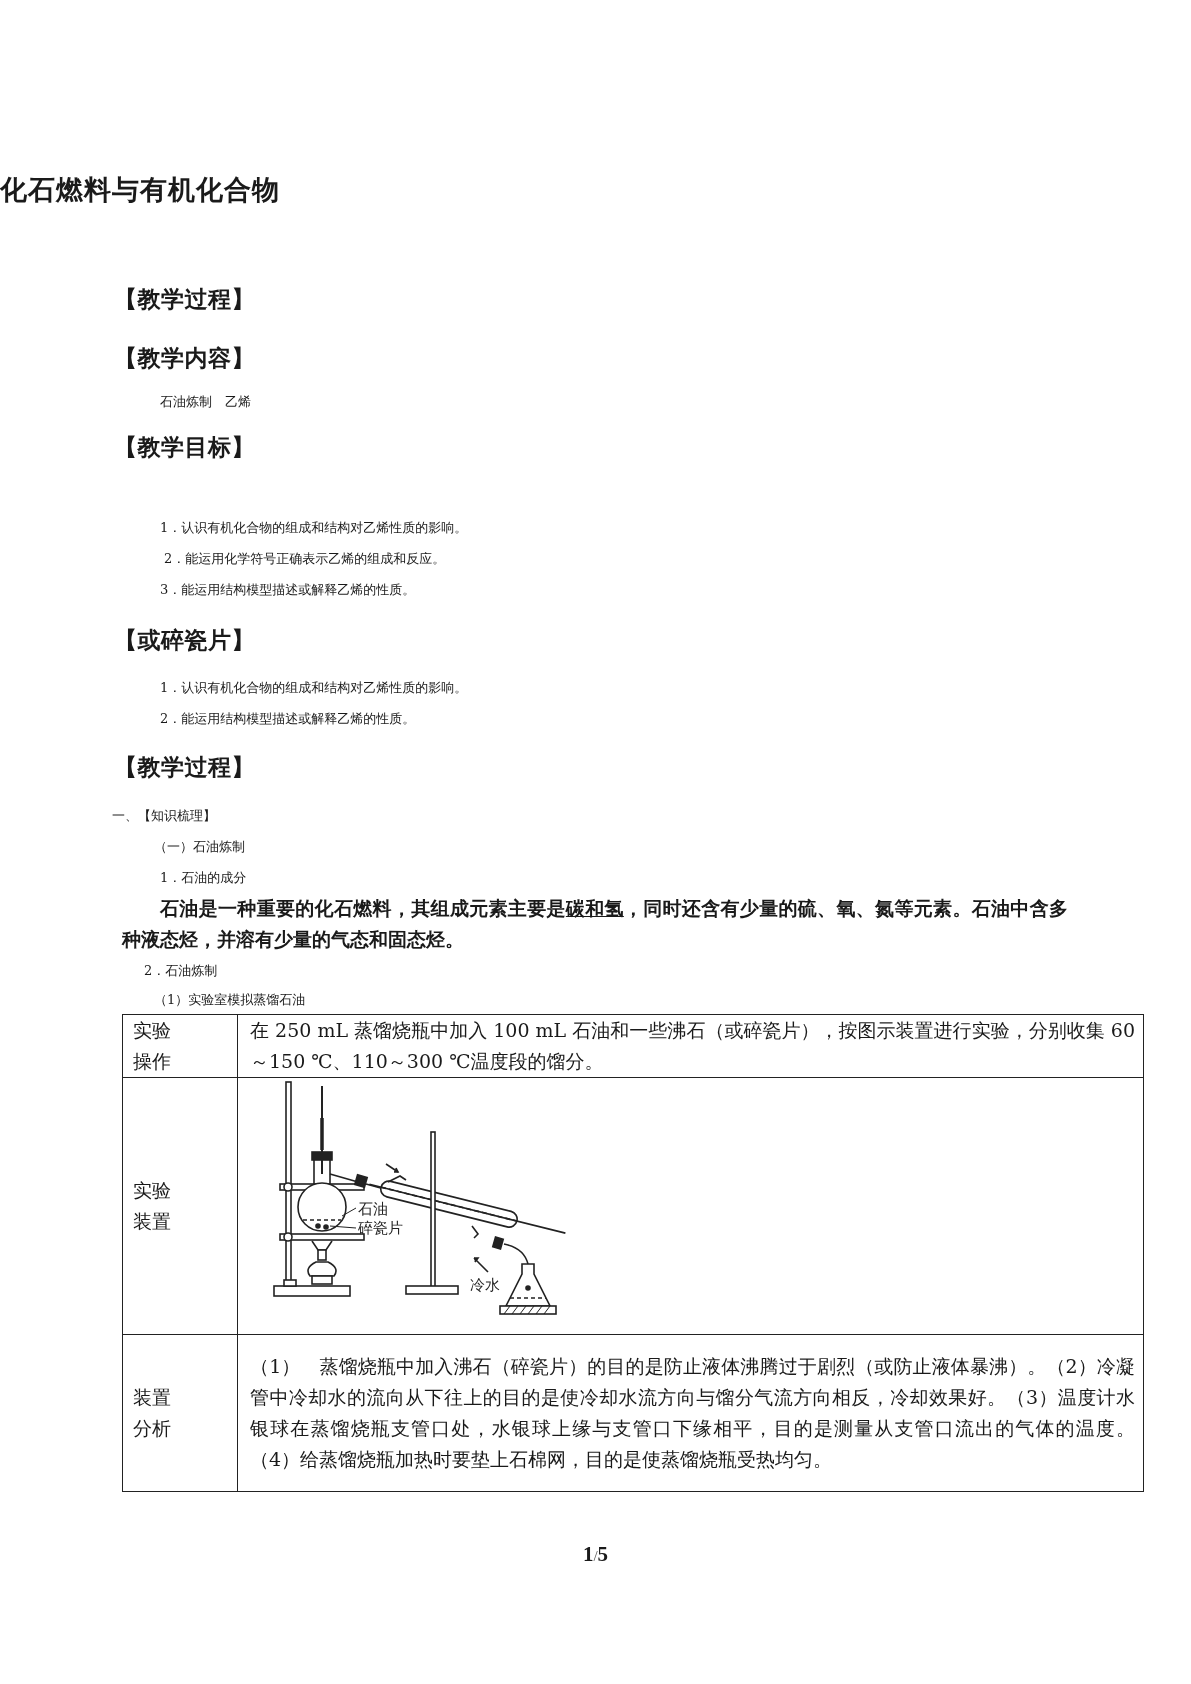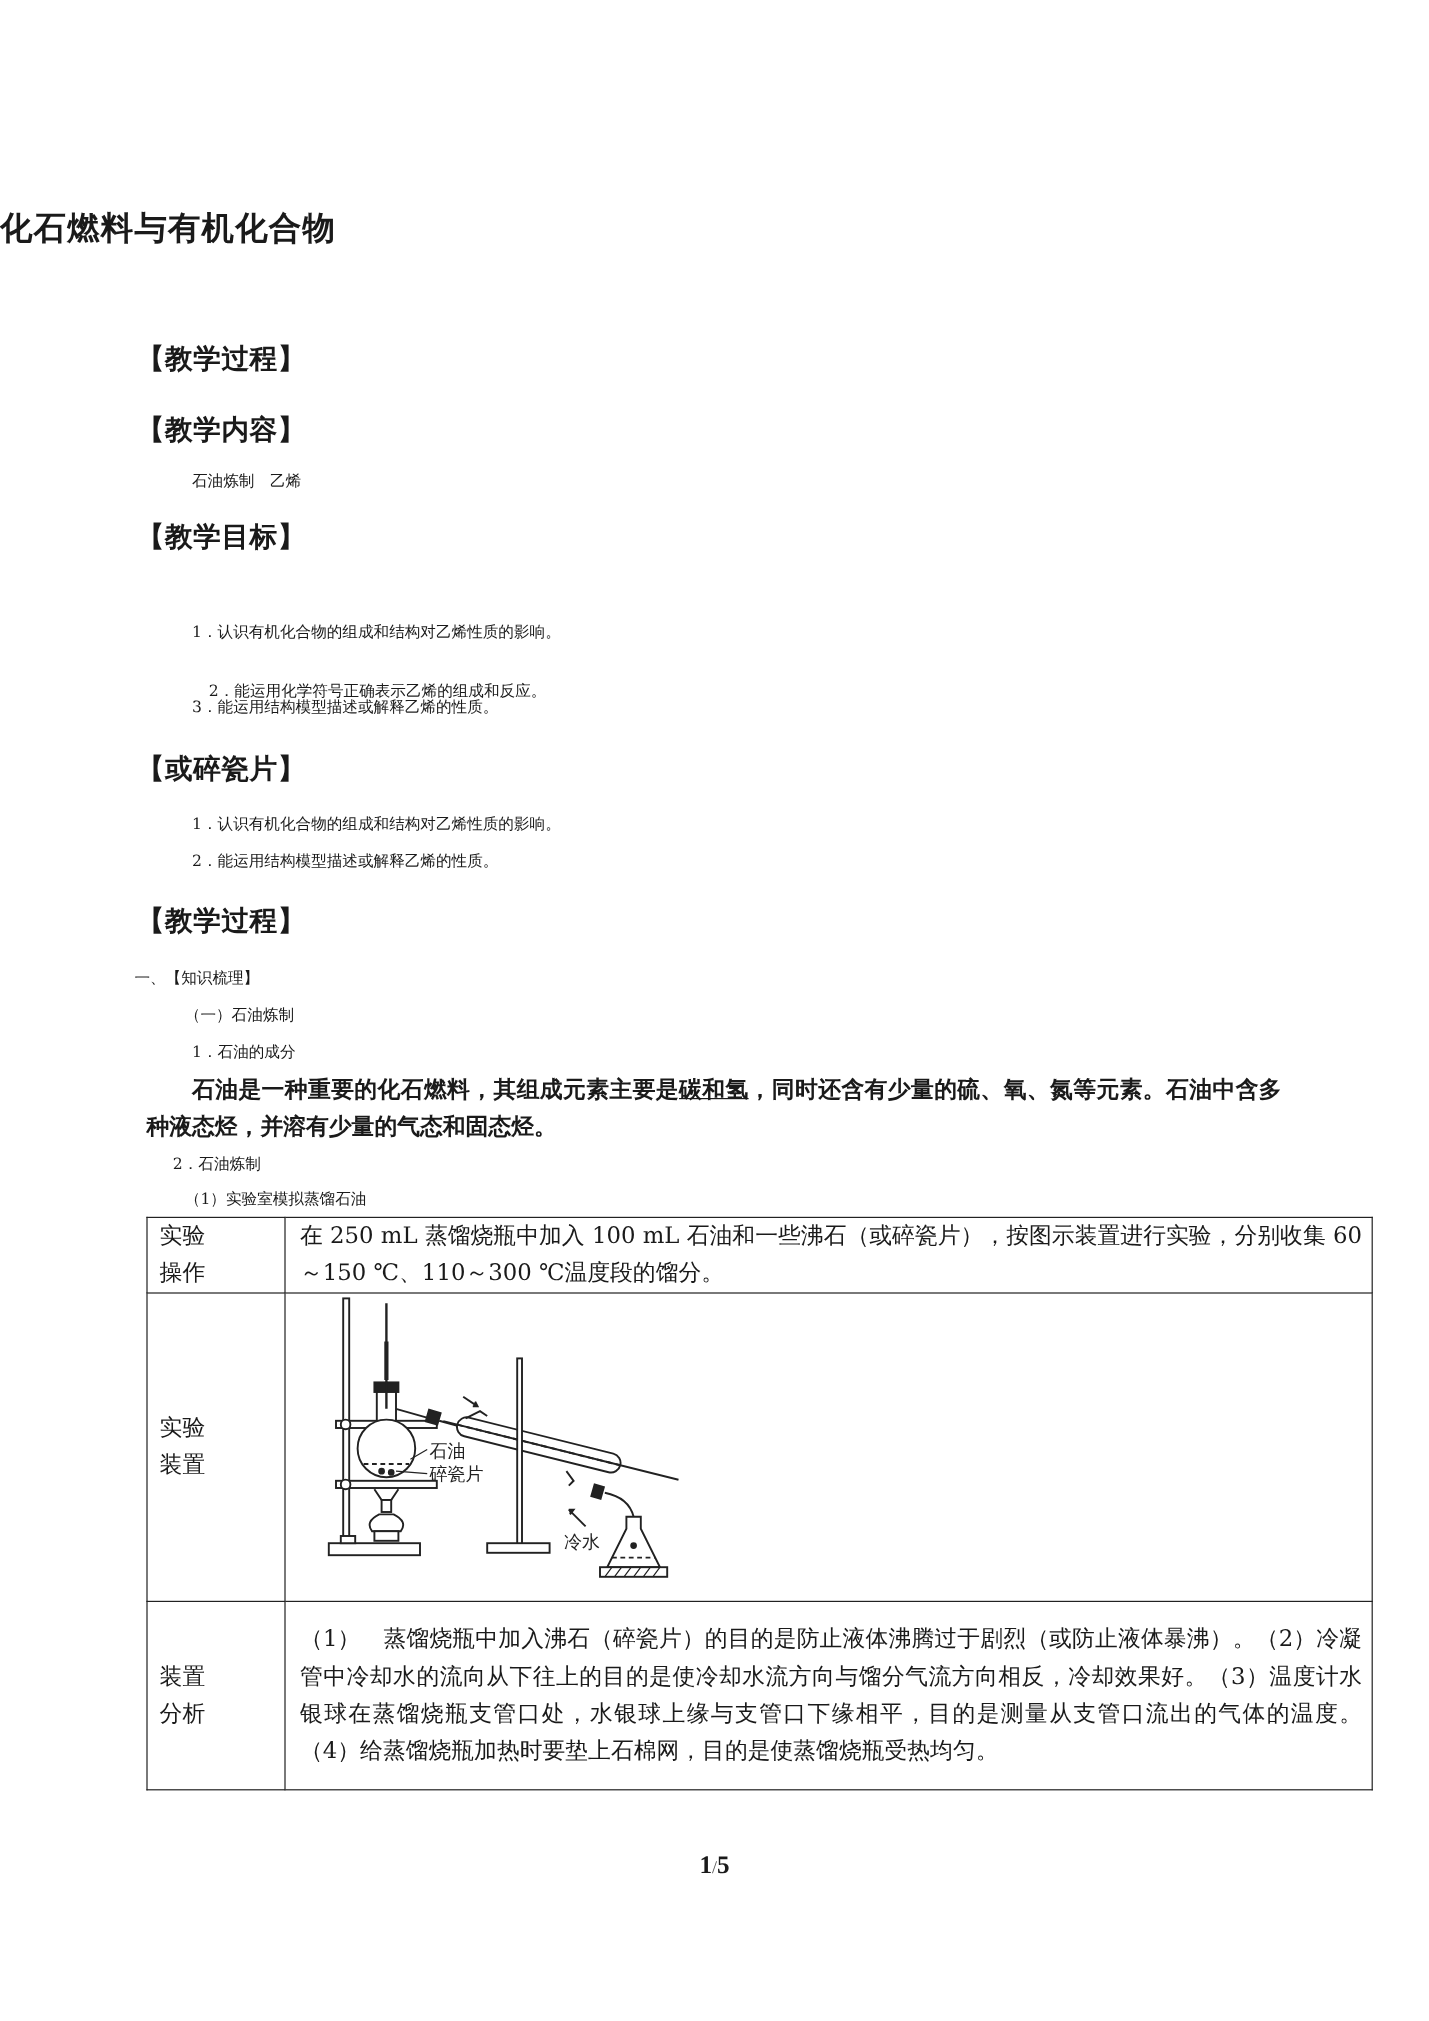--- a/index.html
+++ b/index.html
@@ -89,21 +89,21 @@
 
 <div class="abs title">化石燃料与有机化合物</div>
 
 <div class="abs heading" style="top:284px;">【教学过程】</div>
 
 <div class="abs heading" style="top:343px;">【教学内容】</div>
 <div class="abs body-text" style="left:160px; top:386px;">石油炼制　乙烯</div>
 
 <div class="abs heading" style="top:432px;">【教学目标】</div>
 <div class="abs body-text" style="left:160px; top:512px;">1．认识有机化合物的组成和结构对乙烯性质的影响。</div>
-<div class="abs body-text" style="left:174px; top:543px;margin-top:18px;">2．能运用化学符号正确表示乙烯的组成和反应。</div>
+<div class="abs body-text" style="left:164px; top:543px;">2．能运用化学符号正确表示乙烯的组成和反应。</div>
 <div class="abs body-text" style="left:160px; top:574px;">3．能运用结构模型描述或解释乙烯的性质。</div>
 
 <div class="abs heading" style="top:625px;">【或碎瓷片】</div>
 <div class="abs body-text" style="left:160px; top:672px;">1．认识有机化合物的组成和结构对乙烯性质的影响。</div>
 <div class="abs body-text" style="left:160px; top:703px;">2．能运用结构模型描述或解释乙烯的性质。</div>
 
 <div class="abs heading" style="top:752px;">【教学过程】</div>
 <div class="abs body-text" style="left:112px; top:800px;">一、【知识梳理】</div>
 <div class="abs body-text" style="left:154px; top:831px;">（一）石油炼制</div>
 <div class="abs body-text" style="left:160px; top:862px;">1．石油的成分</div>

